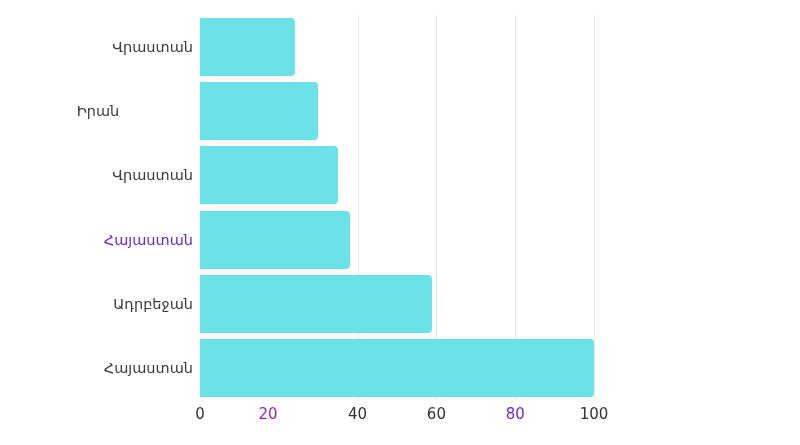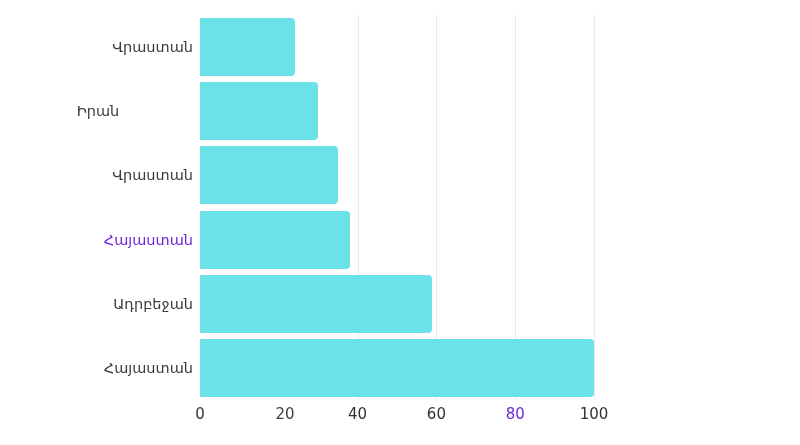--- a/index.html
+++ b/index.html
@@ -128,20 +128,20 @@
           <div class="bar" title="Ադրբեջան: 59" style="width: 100%; background: rgb(107, 226, 232);"></div>
         </div>
       <div class="bar-row" style="top: 323.917px; height: 58px; width: 394px;">
           <div class="bar" title="Ճապոնիա: 100" style="width: 100%; background: rgb(107, 226, 232);"></div>
         </div>
     </div>
   </div>
 
   <div id="x-tick-labels">
     <div class="tick-label" style="left: 200px; color: rgb(51, 51, 51);">0</div>
-    <div class="tick-label" style="left: 285px; color: #404040;">20</div>
+    <div class="tick-label" style="left: 268px; color: #a21caf;">20</div>
     <div class="tick-label" style="left: 357.6px; color: rgb(51, 51, 51);">40</div>
     <div class="tick-label" style="left: 436.4px; color: rgb(51, 51, 51);">60</div>
     <div class="tick-label" style="left: 515.2px; color: #6d28d9;">80</div>
     <div class="tick-label" style="left: 594px; color: rgb(51, 51, 51);">100</div>
   </div>
 
 </div>
 
 </body></html>

